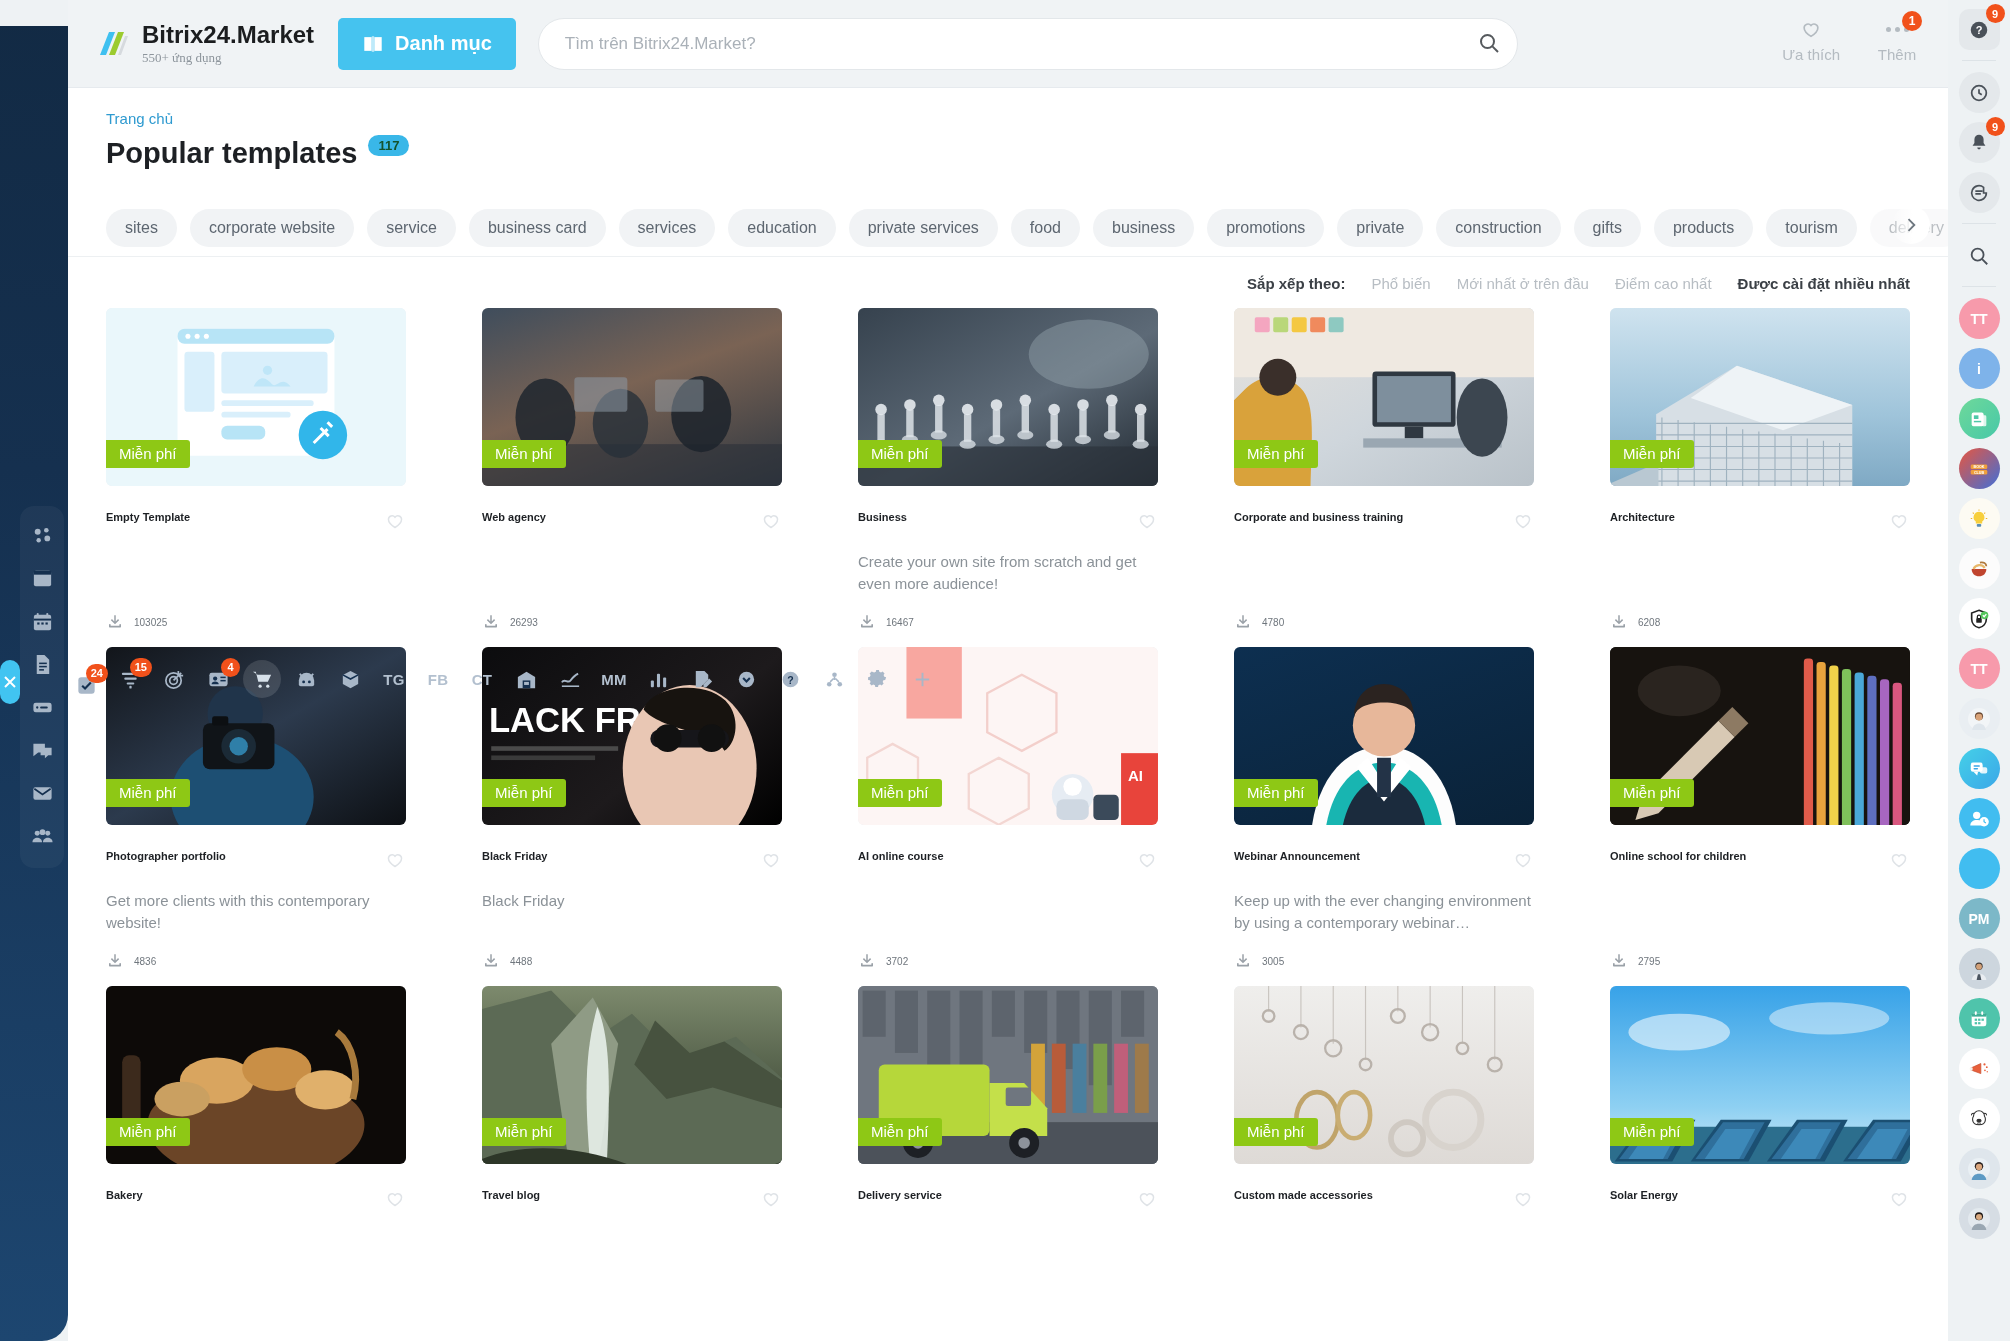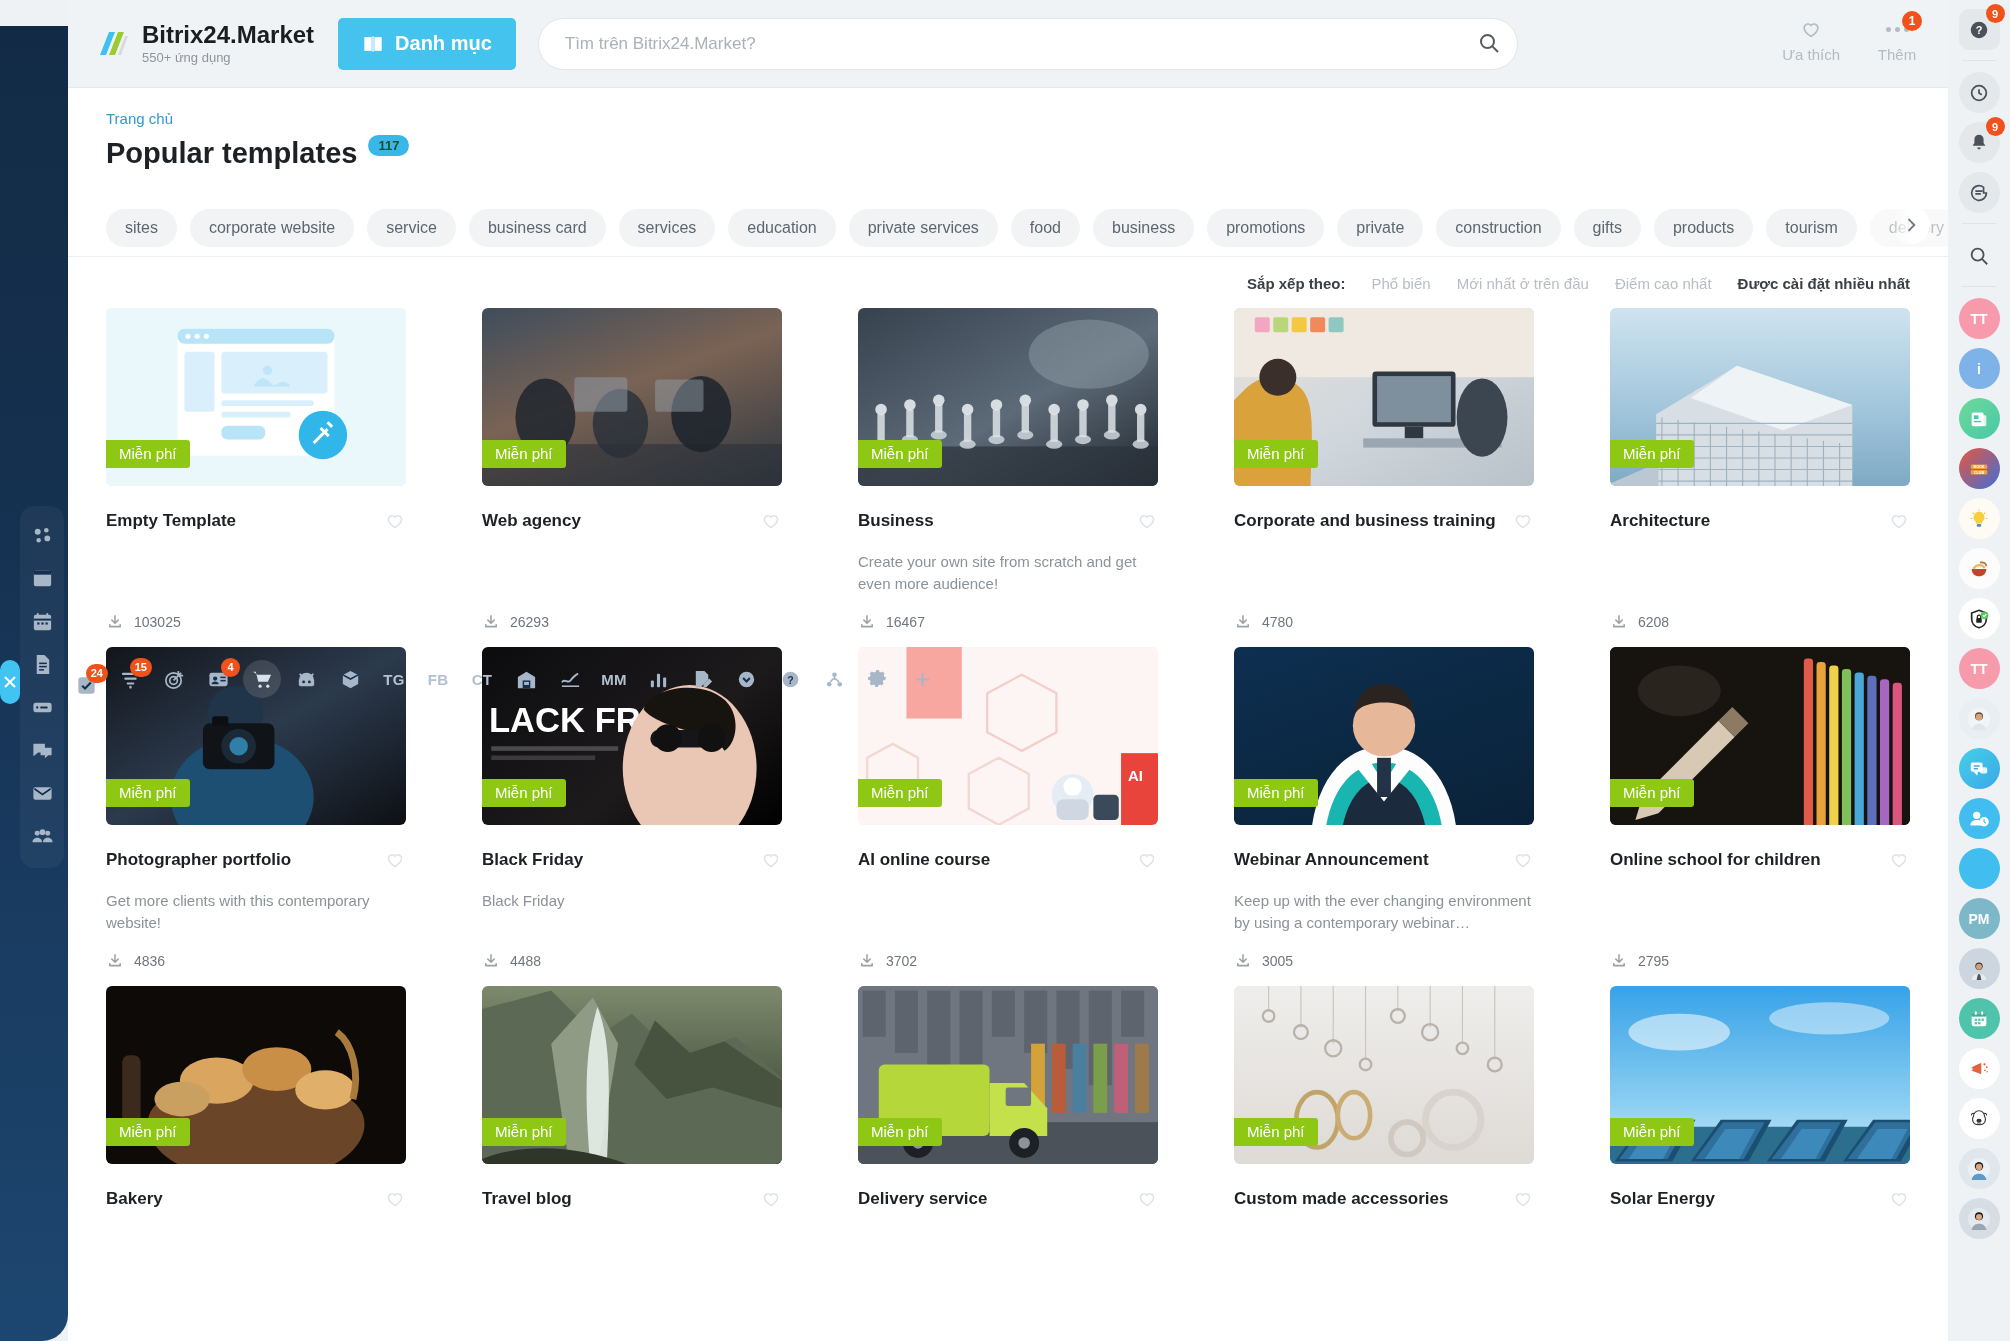--- a/index.html
+++ b/index.html
@@ -100,21 +100,21 @@
   }
   #topbar {
     height: 88px; background: #f0f3f5;
     display: flex; align-items: center;
     padding: 0 24px 0 28px;
     border-bottom: 1px solid #e6eaee;
   }
   .logo-mark { width: 34px; height: 34px; margin-right: 12px; flex:0 0 auto;}
   .logo-text { line-height: 1.05; margin-right: 24px; }
   .logo-title { font-size: 24px; font-weight: 700; color: #1b1d1f; white-space: nowrap;}
-  .logo-sub { font-size: 13px; color: #8d959c; margin-top: 4px; }
+  .logo-sub { font-size: 13px; color: #8d959c; margin-top: 4px; font-family: Liberation Serif, serif; }
   .catalog-btn {
     display: flex; align-items: center; gap: 11px;
     background: #45c3ef; color: #fff;
     height: 52px; padding: 0 24px; border-radius: 5px;
     font-size: 20px; font-weight: 700; white-space: nowrap;
     flex: 0 0 auto;
   }
   .catalog-btn svg { width: 22px; height: 22px; fill: #fff; }
   .search-wrap {
     flex: 1 1 auto; margin-left: 22px; margin-right: 30px;
@@ -204,28 +204,28 @@
   }
   .thumb .pill {
     position: absolute; left: 0; bottom: 18px;
     background: #8ec815; color: #fff; font-size: 15px;
     padding: 5px 13px 6px; border-radius: 0 3px 3px 0;
   }
   .card-head {
     display: flex; align-items: flex-start; justify-content: space-between;
     margin-top: 24px; gap: 10px;
   }
-  .card-title { font-size: 17px; font-weight: 700; color: #1d2024; line-height: 1.3; }
+  .card-title { font-size: 11px; font-weight: 700; color: #1d2024; line-height: 1.3; }
   .heart svg { width: 22px; height: 21px; fill: none; stroke: #dfe3e7; stroke-width: 1.7; }
   .card-desc {
     margin-top: 16px; font-size: 15px; color: #8b9298; line-height: 1.45;
     min-height: 44px;
   }
   .card-desc.empty { min-height: 44px; }
-  .dl { display: flex; align-items: center; gap: 10px; margin-top: 18px; font-size: 14px; color: #6f767d; }
+  .dl { display: flex; align-items: center; gap: 10px; margin-top: 18px; font-size: 10px; color: #6f767d; }
   .dl svg { width: 18px; height: 18px; fill: #9aa1a8; }
 
   
   .ph { position: absolute; inset: 0; }
 </style>
 </head>
 <body>
 
 <div id="left-sidebar">
   <div class="ls-close">

